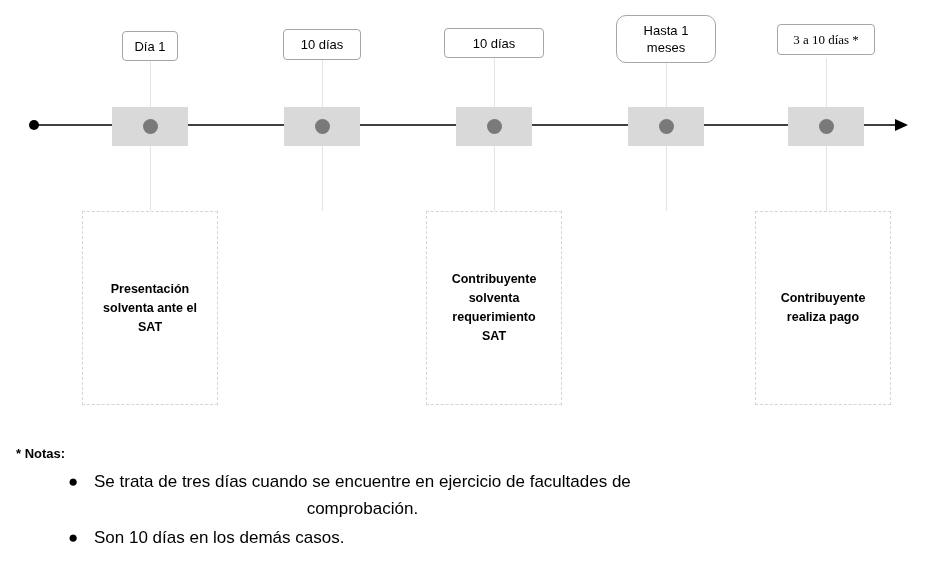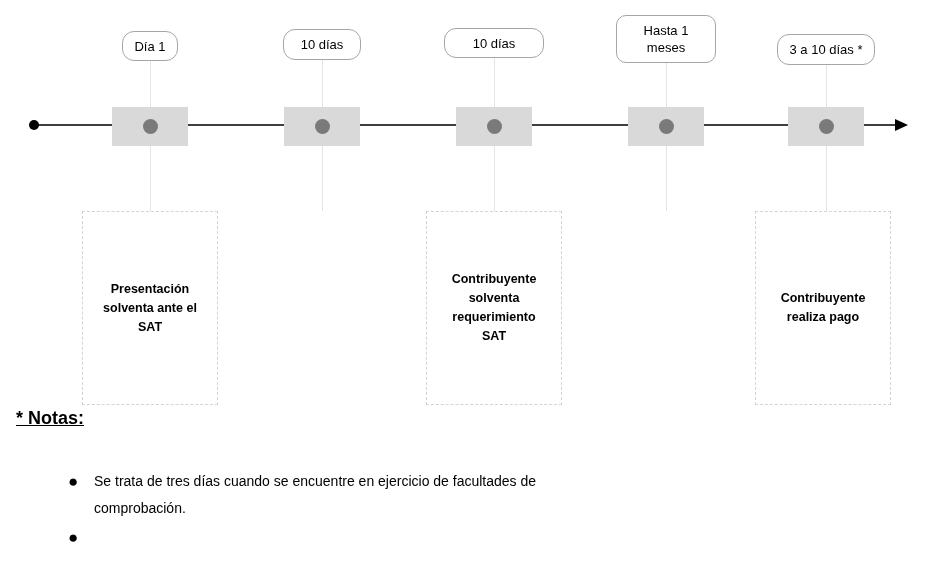--- a/index.html
+++ b/index.html
@@ -15,41 +15,41 @@
   .axis-arrowhead{
     position:absolute;left:895px;top:119px;width:0;height:0;
     border-top:6px solid transparent;border-bottom:6px solid transparent;border-left:13px solid #000;
   }
 
   
   .milestone{position:absolute;top:0;width:136px;height:405px;}
   .connector{position:absolute;left:67.5px;top:58px;width:1px;height:153px;background:#e4e4e4;}
   .duration-label{
     position:absolute;left:50%;transform:translateX(-50%);
-    background:#fff;border:1px solid #a6a6a6;border-radius:12px;
+    background:#fff;border:1px solid #a6a6a6;border-radius:4px;
     display:flex;align-items:center;justify-content:center;
     font-size:13px;line-height:17px;text-align:center;box-sizing:border-box;
   }
   .marker-box{position:absolute;left:30px;top:107px;width:76px;height:39px;background:#d9d9d9;}
   .marker-dot{position:absolute;left:60.5px;top:119px;width:15px;height:15px;border-radius:50%;background:#7a7a7a;}
   .desc-box{
     position:absolute;left:0;top:211px;width:134px;height:192px;
     border:1px dashed #d4d4d4;background:#fff;box-sizing:content-box;
     display:flex;align-items:center;justify-content:center;
   }
   .desc-text{
     font-size:12.5px;font-weight:bold;line-height:19px;text-align:center;padding:0 6px;
   }
 
   
-  .notes-heading{position:absolute;left:16px;top:408px;font-size:18px;font-weight:bold;text-decoration:underline;}
+  .notes-heading{position:absolute;left:16px;top:446px;font-size:13px;font-weight:bold;}
   .notes-list{position:absolute;left:68px;top:468px;width:780px;}
   .note-item{display:flex;margin-bottom:2px;}
   .note-bullet{width:26px;flex:0 0 26px;font-size:17px;line-height:27px;}
-  .note-text{font-size:14px;line-height:27px;}
+  .note-text{font-size:17px;line-height:27px;text-align:center;}
 </style>
 </head>
 <body>
 
 <div id="canvas">
 
   <div class="axis-line"></div>
   <div class="axis-start-dot"></div>
   <div class="axis-arrowhead"></div>
 
@@ -96,36 +96,37 @@
     <div class="duration-label" style="top:15px;width:100px;height:48px;border-radius:10px;">
       <span class="pre">Hasta 1
 meses</span>
     </div>
     <div class="marker-box"></div>
     <div class="marker-dot"></div>
   </div>
 
   <div class="milestone" style="left:758px;">
     <div class="connector"></div>
-    <div class="duration-label" style="top:34px;width:98px;height:31px;">
+    <div class="duration-label" style="top:24px;width:98px;height:31px;font-family:Liberation Serif, serif;">
       <span class="pre">3 a 10 días *</span>
     </div>
     <div class="marker-box"></div>
     <div class="marker-dot"></div>
     <div class="desc-box" style="left:-3px;">
       <div class="desc-text pre">Contribuyente
 realiza pago</div>
     </div>
   </div>
 
   <div class="notes-heading">* Notas:</div>
   <div class="notes-list">
     <div class="note-item">
       <span class="note-bullet">●</span>
       <span class="note-text pre">Se trata de tres días cuando se encuentre en ejercicio de facultades de
 comprobación.</span>
     </div>
     <div class="note-item">
       <span class="note-bullet">●</span>
+      <span class="note-text pre">Son 10 días en los demás casos.</span>
     </div>
   </div>
 
 </div>
 
 </body></html>

